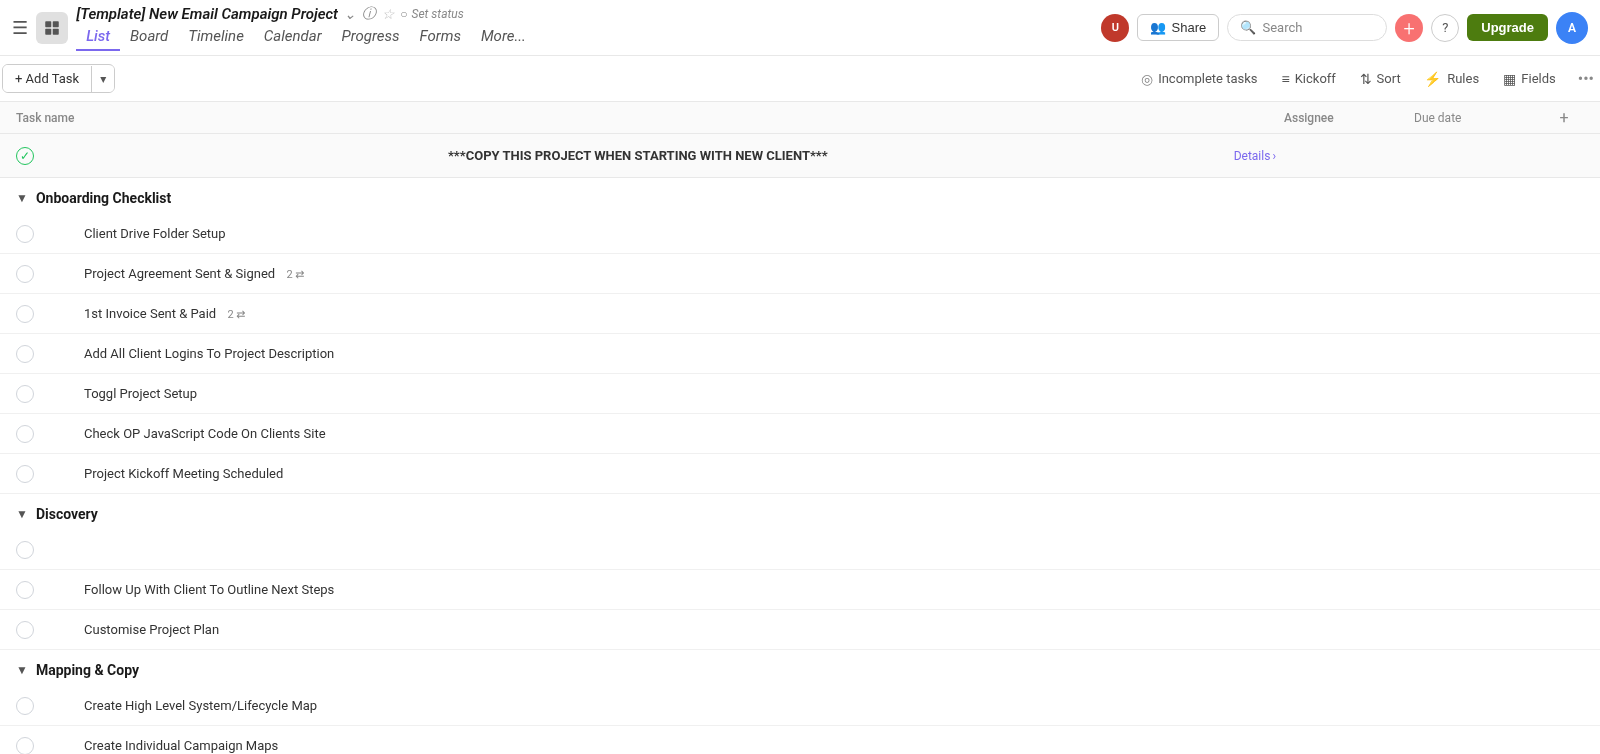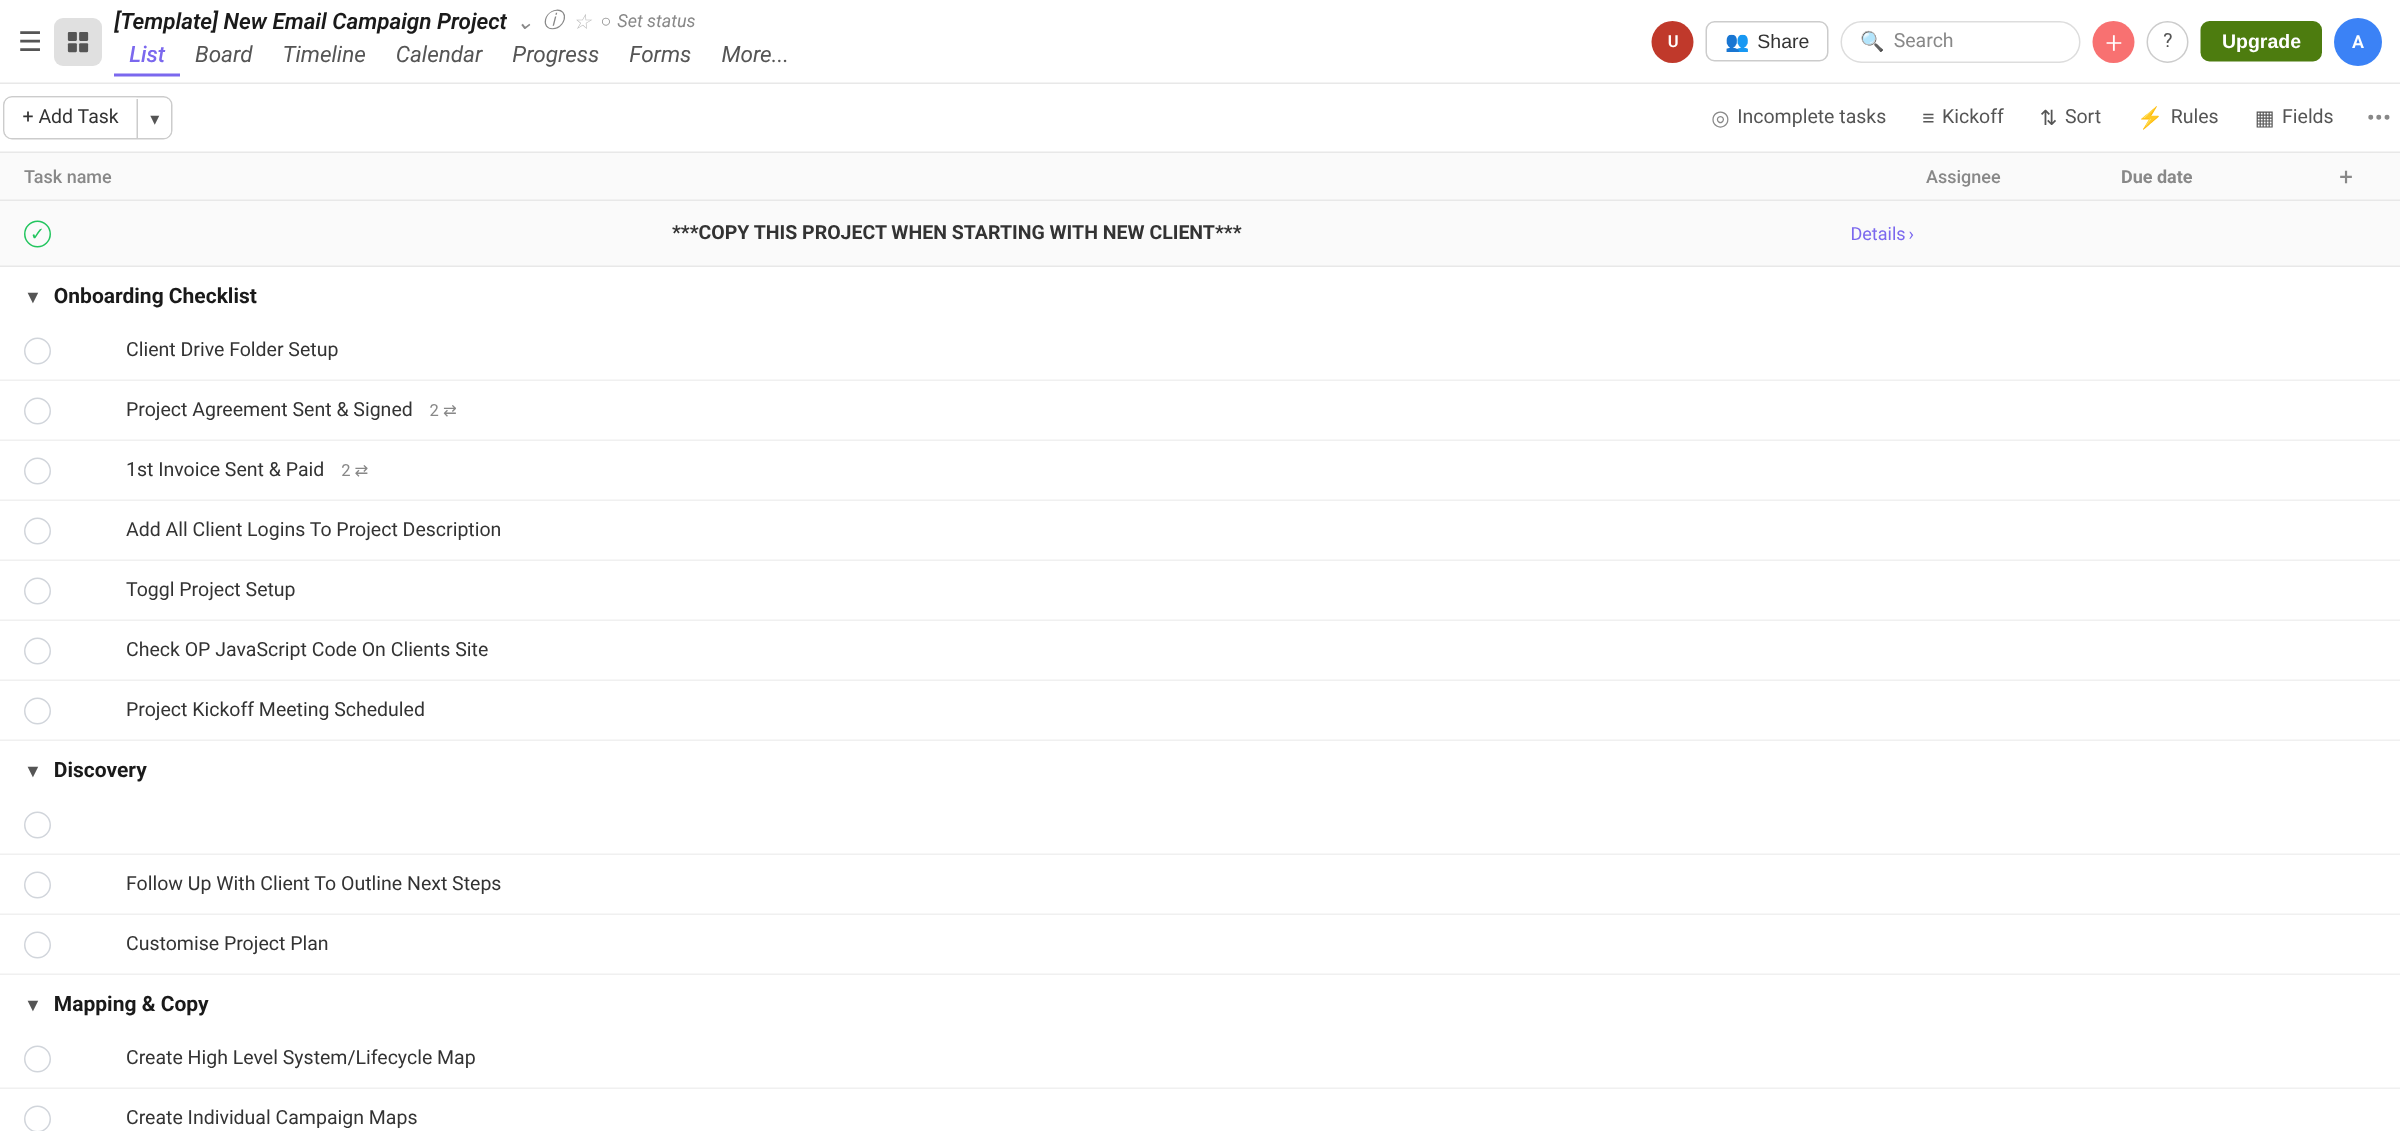--- a/index.html
+++ b/index.html
@@ -35,21 +35,21 @@
     .add-task-main { padding: 6px 12px; font-size: 13px; color: #333; background: #fff; border: none; cursor: pointer; display: flex; align-items: center; gap: 4px; }
     .add-task-caret { padding: 6px 8px; font-size: 12px; color: #555; background: #fff; border-left: 1px solid #ccc; cursor: pointer; }
     .toolbar-right { margin-left: auto; display: flex; align-items: center; gap: 12px; }
     .toolbar-btn { display: flex; align-items: center; gap: 5px; font-size: 13px; color: #555; cursor: pointer; padding: 4px 6px; border-radius: 4px; }
     .toolbar-more { color: #888; font-size: 16px; cursor: pointer; padding: 4px; }
 
     
     .table-header { display: flex; align-items: center; padding: 6px 16px; border-bottom: 1px solid #e8e8e8; background: #fafafa; position: sticky; top: 16px; z-index: 10; }
     .col-task { flex: 1; font-size: 12px; color: #888; font-weight: 500; }
     .col-assignee { width: 130px; font-size: 12px; color: #888; font-weight: 500; }
-    .col-duedate { width: 130px; font-size: 12px; color: #888; font-weight: 700; }
+    .col-duedate { width: 130px; font-size: 12px; color: #888; font-weight: 400; }
     .col-add { width: 40px; display: flex; align-items: center; justify-content: center; }
     .col-add-icon { color: #888; font-size: 16px; cursor: pointer; }
 
     
     .content { overflow-y: auto; }
 
     
     .pinned-row { display: flex; align-items: center; padding: 8px 16px; background: #fafafa; border-bottom: 1px solid #e8e8e8; min-height: 44px; }
     .pinned-check { width: 18px; height: 18px; border-radius: 50%; border: 1.5px solid #22c55e; display: flex; align-items: center; justify-content: center; color: #22c55e; font-size: 12px; flex-shrink: 0; margin-right: 8px; }
     .pinned-text { font-size: 13px; font-weight: 700; color: #333; flex: 1; text-align: center; }

